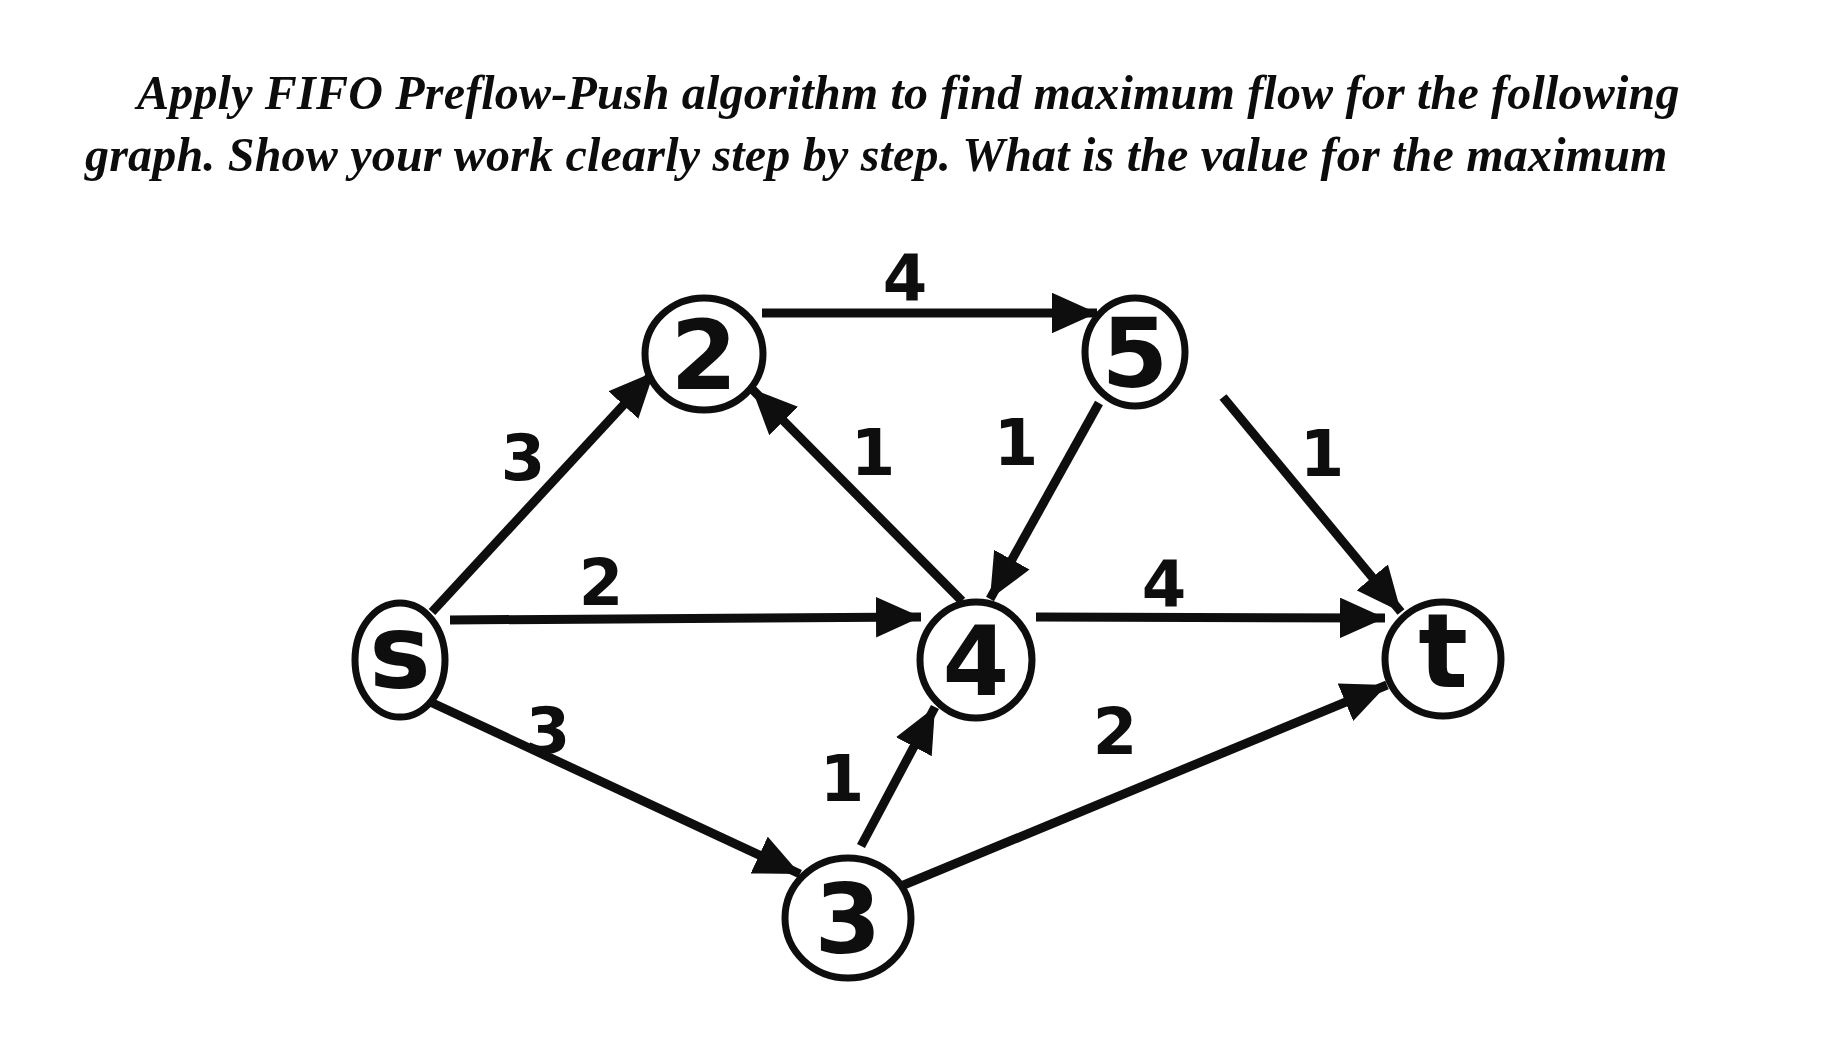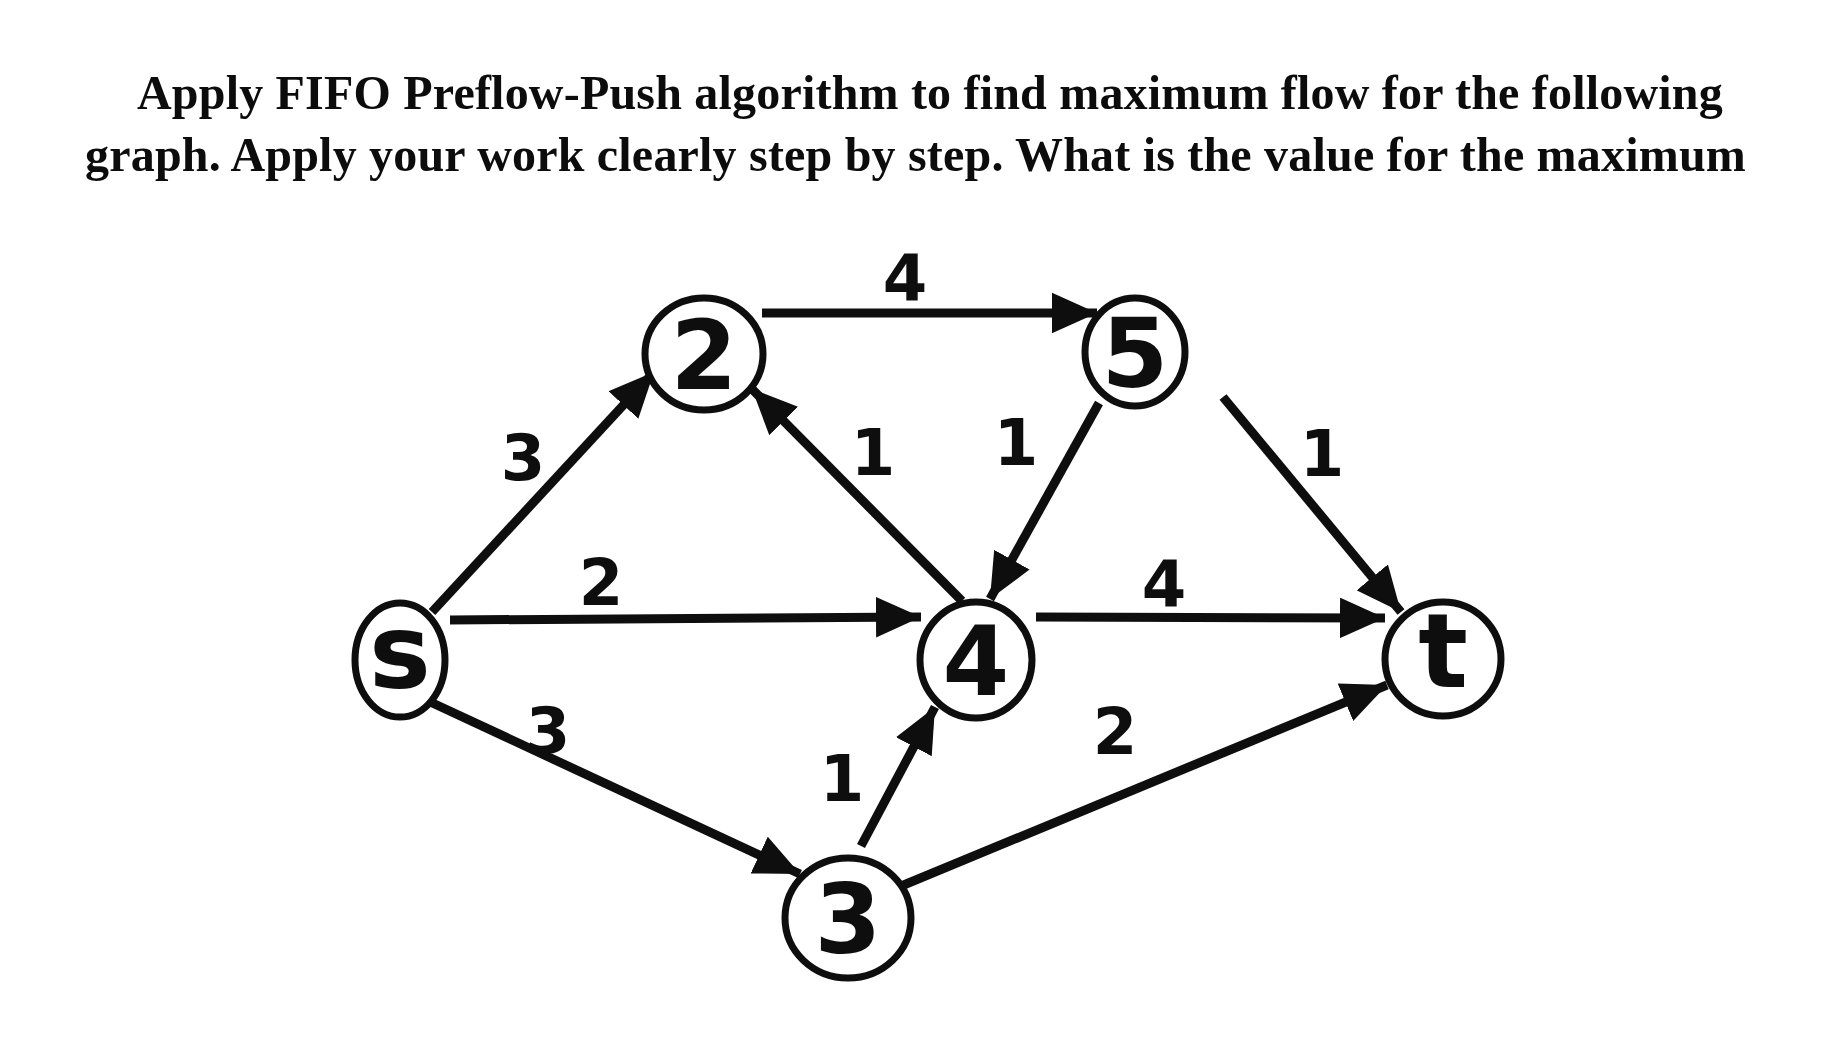--- a/index.html
+++ b/index.html
@@ -18,21 +18,21 @@
     position: absolute;
     left: 85px;
     top: 62px;
     width: 1520px;
     color: #0c0c0c;
     font-size: 48px;
     line-height: 62px;
     font-weight: 600;
     letter-spacing: 0.2px;
   }
-  .pline { white-space: nowrap; }
+  .pline { white-space: nowrap; font-style: italic; }
   .pline-indent { padding-left: 52px; }
   .pline b { font-weight: 900; }
   #graph-svg {
     position: absolute;
     left: 0;
     top: 0;
   }
   .edge {
     stroke: #0e0e0e;
     stroke-width: 9;
@@ -55,21 +55,21 @@
     font-size: 64px;
     fill: #0e0e0e;
     text-anchor: middle;
   }
 </style>
 </head>
 <body>
 
 <div class="ptext">
   <div class="pline pline-indent"><span>Apply </span><b>FIFO</b><span> Preflow-Push algorithm to find maximum flow for the following</span></div>
-  <div class="pline"><span>graph. Apply your work clearly step by step. What is the value for the maximum</span></div>
+  <div class="pline"><span>graph. Show your work clearly step by step. What is the value for the maximum</span></div>
 </div>
 
 <svg id="graph-svg" width="1824" height="1064" viewBox="0 0 1824 1064" xmlns="http://www.w3.org/2000/svg">
   <defs>
     <marker id="ah" viewBox="0 0 10 9" refX="10" refY="4.5" markerWidth="5" markerHeight="4.5" orient="auto-start-reverse">
       <path d="M0,0 L10,4.5 L0,9 Z" fill="#0e0e0e"></path>
     </marker>
   </defs>
   <g id="edges-layer">
       <line x1="432" y1="612" x2="654" y2="372" class="edge" marker-end="url(#ah)"></line>

